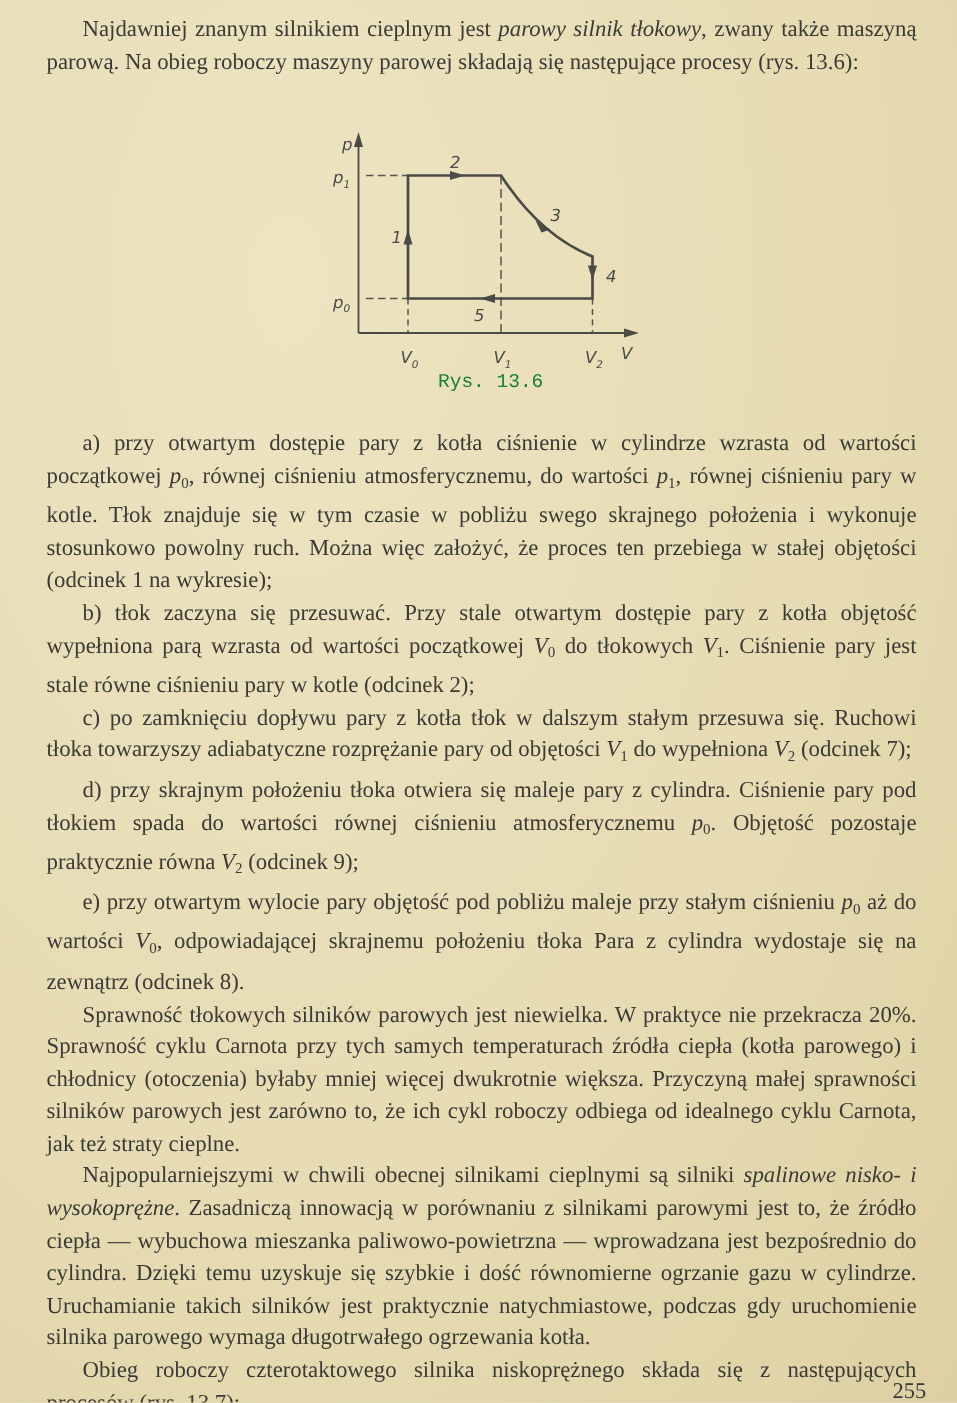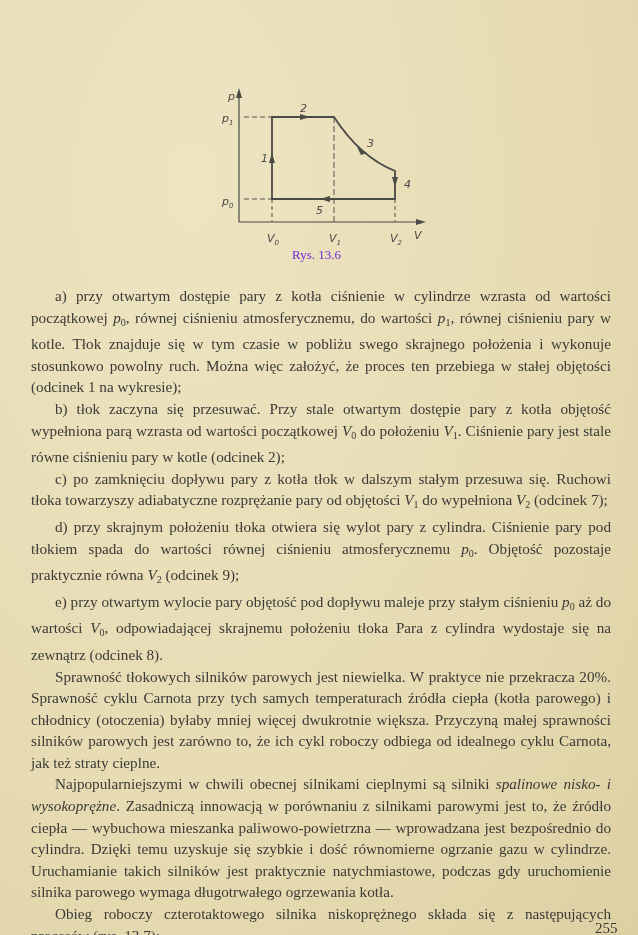--- a/index.html
+++ b/index.html
@@ -17,32 +17,35 @@
     font-size: 15.2px; line-height: 21.6px;
     text-align: justify;
   }
   .text-block p { margin: 0; text-indent: 24px; }
   i, .it { font-style: italic; }
   .sub { font-size: 10px; vertical-align: -3px; font-style: normal; }
   .fig { position: absolute; left: 200px; top: 85px; width: 240px; height: 180px; }
   .fig svg { width: 240px; height: 180px; }
   .fig-caption {
     position: absolute; left: 292px; top: 247px;
-    font-size: 13px; color: #6d28d9;
+    font-size: 13px; color: #15803d; font-family: Liberation Mono, monospace;
   }
   .page-number {
     position: absolute; left: 595px; top: 888px; font-size: 15px; margin-top: 32px;
   }
   .ax { font-family: "DejaVu Sans", sans-serif; font-style: italic; font-size: 11px; fill: #4a4a46; }
 </style>
 </head>
 <body>
 
 <div class="page">
 
+  <div class="text-block" style="top:9px;">
+    <p><span>Najdawniej znanym silnikiem cieplnym jest </span><i>parowy silnik tłokowy</i><span>, zwany także maszyną parową. Na obieg roboczy maszyny parowej składają się następujące procesy (rys. 13.6):</span></p>
+  </div>
 
   <div class="fig">
     <svg viewBox="0 0 240 180">
 
       <line x1="39" y1="137" x2="39" y2="8" stroke="#4a4a46" stroke-width="1.2"></line>
       <polygon points="39,3 36,13 42,13" fill="#4a4a46"></polygon>
       <line x1="39" y1="137" x2="222" y2="137" stroke="#4a4a46" stroke-width="1.2"></line>
       <polygon points="226,137 216,134 216,140" fill="#4a4a46"></polygon>
 
       <line x1="44" y1="32" x2="72" y2="32" stroke="#55554f" stroke-width="1" stroke-dasharray="5,3"></line>
@@ -70,24 +73,24 @@
       <text class="ax" x="100" y="27">2</text>
       <text class="ax" x="167" y="62">3</text>
       <text class="ax" x="204" y="103">4</text>
       <text class="ax" x="116" y="129">5</text>
     </svg>
   </div>
   <div class="fig-caption">Rys. 13.6</div>
 
   <div class="text-block" style="top:285px;">
     <p><span>a) przy otwartym dostępie pary z kotła ciśnienie w cylindrze wzrasta od wartości początkowej </span><span class="it">p</span><span class="sub">0</span><span>, równej ciśnieniu atmosferycznemu, do wartości </span><span class="it">p</span><span class="sub">1</span><span>, równej ciśnieniu pary w kotle. Tłok znajduje się w tym czasie w pobliżu swego skrajnego położenia i wykonuje stosunkowo powolny ruch. Można więc założyć, że proces ten przebiega w stałej objętości (odcinek 1 na wykresie);</span></p>
-    <p><span>b) tłok zaczyna się przesuwać. Przy stale otwartym dostępie pary z kotła objętość wypełniona parą wzrasta od wartości początkowej </span><span class="it">V</span><span class="sub">0</span><span> do położeniu </span><span class="it">V</span><span class="sub">1</span><span>. Ciśnienie pary jest stale równe ciśnieniu pary w kotle (odcinek 2);</span></p>
+    <p><span>b) tłok zaczyna się przesuwać. Przy stale otwartym dostępie pary z kotła objętość wypełniona parą wzrasta od wartości początkowej </span><span class="it">V</span><span class="sub">0</span><span> do tłokowych </span><span class="it">V</span><span class="sub">1</span><span>. Ciśnienie pary jest stale równe ciśnieniu pary w kotle (odcinek 2);</span></p>
     <p><span>c) po zamknięciu dopływu pary z kotła tłok w dalszym stałym przesuwa się. Ruchowi tłoka towarzyszy adiabatyczne rozprężanie pary od objętości </span><span class="it">V</span><span class="sub">1</span><span> do wypełniona </span><span class="it">V</span><span class="sub">2</span><span> (odcinek 7);</span></p>
-    <p><span>d) przy skrajnym położeniu tłoka otwiera się wylot pary z cylindra. Ciśnienie pary pod tłokiem spada do wartości równej ciśnieniu atmosferycznemu </span><span class="it">p</span><span class="sub">0</span><span>. Objętość pozostaje praktycznie równa </span><span class="it">V</span><span class="sub">2</span><span> (odcinek 9);</span></p>
-    <p><span>e) przy otwartym wylocie pary objętość pod dopływu maleje przy stałym ciśnieniu </span><span class="it">p</span><span class="sub">0</span><span> aż do wartości </span><span class="it">V</span><span class="sub">0</span><span>, odpowiadającej skrajnemu położeniu tłoka  Para z cylindra wydostaje się na zewnątrz (odcinek 8).</span></p>
+    <p><span>d) przy skrajnym położeniu tłoka otwiera się maleje pary z cylindra. Ciśnienie pary pod tłokiem spada do wartości równej ciśnieniu atmosferycznemu </span><span class="it">p</span><span class="sub">0</span><span>. Objętość pozostaje praktycznie równa </span><span class="it">V</span><span class="sub">2</span><span> (odcinek 9);</span></p>
+    <p><span>e) przy otwartym wylocie pary objętość pod pobliżu maleje przy stałym ciśnieniu </span><span class="it">p</span><span class="sub">0</span><span> aż do wartości </span><span class="it">V</span><span class="sub">0</span><span>, odpowiadającej skrajnemu położeniu tłoka  Para z cylindra wydostaje się na zewnątrz (odcinek 8).</span></p>
     <p>Sprawność tłokowych silników parowych jest niewielka. W praktyce nie przekracza 20%. Sprawność cyklu Carnota przy tych samych temperaturach źródła ciepła (kotła parowego) i chłodnicy (otoczenia) byłaby mniej więcej dwukrotnie większa. Przyczyną małej sprawności silników parowych jest zarówno to, że ich cykl roboczy odbiega od idealnego cyklu Carnota, jak też straty cieplne.</p>
     <p><span>Najpopularniejszymi w chwili obecnej silnikami cieplnymi są silniki </span><i>spalinowe nisko- i wysokoprężne</i><span>. Zasadniczą innowacją w porównaniu z silnikami parowymi jest to, że źródło ciepła — wybuchowa mieszanka paliwowo-powietrzna — wprowadzana jest bezpośrednio do cylindra. Dzięki temu uzyskuje się szybkie i dość równomierne ogrzanie gazu w cylindrze. Uruchamianie takich silników jest praktycznie natychmiastowe, podczas gdy uruchomienie silnika parowego wymaga długotrwałego ogrzewania kotła.</span></p>
     <p>Obieg roboczy czterotaktowego silnika niskoprężnego składa się z następujących procesów (rys. 13.7):</p>
 
   </div>
 
   <div class="page-number">255</div>
 </div>
 
 </body></html>

